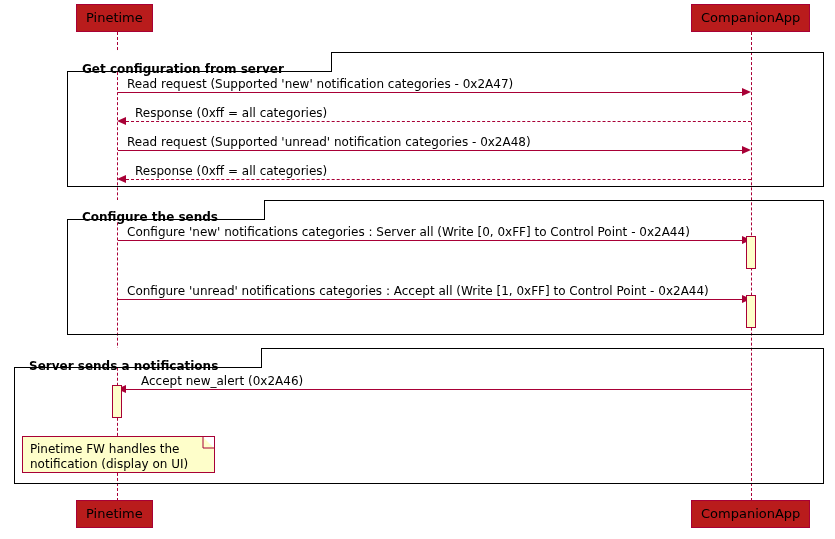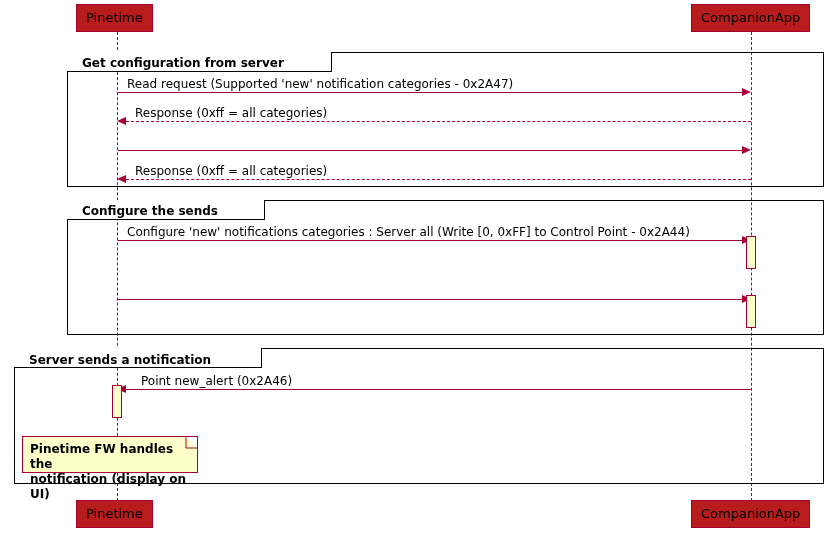--- a/index.html
+++ b/index.html
@@ -55,20 +55,21 @@
     background: #ffffff;
     height: 19px;
   }
   .group-label {
     position: absolute;
     font-size: 12px;
     font-weight: bold;
     color: #000000;
     white-space: nowrap;
     line-height: 1;
+    margin-top: 6px;
   }
   .msg-line {
     position: absolute;
     height: 0;
     border-top: 1px solid #a80036;
   }
   .msg-line.dotted {
     border-top: 1px dashed #a80036;
   }
   .arrow-right, .arrow-left {
@@ -146,50 +147,52 @@
   <div class="msg-line" style="left:118px; top:92px; width:625px;"></div>
   <div class="arrow-right" style="left:742px; top:88px;"></div>
   <div class="msg-label" style="left:127px; top:78px;">Read request (Supported 'new' notification categories - 0x2A47)</div>
 
   <div class="msg-line dotted" style="left:126px; top:121px; width:625px;"></div>
   <div class="arrow-left" style="left:117px; top:117px;"></div>
   <div class="msg-label" style="left:135px; top:107px;">Response (0xff = all categories)</div>
 
   <div class="msg-line" style="left:118px; top:150px; width:625px;"></div>
   <div class="arrow-right" style="left:742px; top:146px;"></div>
+  <div class="msg-label" style="left:127px; top:136px;">Read request (Supported 'unread' notification categories - 0x2A48)</div>
 
   <div class="msg-line dotted" style="left:126px; top:179px; width:625px;"></div>
   <div class="arrow-left" style="left:117px; top:175px;"></div>
   <div class="msg-label" style="left:135px; top:165px;">Response (0xff = all categories)</div>
 
   <div class="group-box" style="left:67px; top:200px; width:757px; height:135px;"></div>
   <div class="group-tab" style="left:67px; top:200px; width:198px; height:20px;">
   </div>
   <div class="group-label" style="left:82px; top:205px;">Configure the sends</div>
 
   <div class="msg-line" style="left:118px; top:240px; width:625px;"></div>
   <div class="arrow-right" style="left:742px; top:236px;"></div>
   <div class="msg-label" style="left:127px; top:226px;">Configure 'new' notifications categories : Server all (Write [0, 0xFF] to Control Point - 0x2A44)</div>
   <div class="activation" style="left:746px; top:236px; height:33px;"></div>
 
   <div class="msg-line" style="left:118px; top:299px; width:625px;"></div>
   <div class="arrow-right" style="left:742px; top:295px;"></div>
+  <div class="msg-label" style="left:127px; top:285px;">Configure 'unread' notifications categories : Accept all (Write [1, 0xFF] to Control Point - 0x2A44)</div>
   <div class="activation" style="left:746px; top:295px; height:33px;"></div>
 
   <div class="group-box" style="left:14px; top:348px; width:810px; height:136px;"></div>
   <div class="group-tab" style="left:14px; top:348px; width:248px; height:20px;">
   </div>
-  <div class="group-label" style="left:29px; top:354px;">Server sends a notification</div>
+  <div class="group-label" style="left:29px; top:354px;">Server sends a notifications</div>
 
   <div class="msg-line" style="left:126px; top:389px; width:625px;"></div>
   <div class="arrow-left" style="left:117px; top:385px;"></div>
-  <div class="msg-label" style="left:141px; top:375px;">Point new_alert (0x2A46)</div>
+  <div class="msg-label" style="left:141px; top:375px;">Accept new_alert (0x2A46)</div>
   <div class="activation" style="left:112px; top:385px; height:33px;"></div>
 
-  <div class="note" style="left:22px; top:436px; width:176px; height:37px;font-weight:bold;">
+  <div class="note" style="left:22px; top:436px; width:193px; height:37px;">
     <div class="fold-edge">
       <div style="position:absolute; top:0; right:0; width:0; height:0; border-left:11px solid transparent; border-top:11px solid #ffffff;"></div>
       <div style="position:absolute; top:0; right:0; width:15px; height:15px; border-top:0; box-sizing:border-box;">
         <svg width="15" height="15" viewBox="0 0 15 15" style="display:block;">
           <polyline points="4,0 4,11 15,11" fill="none" stroke="#a80036" stroke-width="1"></polyline>
         </svg>
       </div>
     </div>
     <div class="note-text" style="white-space:pre-line;">Pinetime FW handles the
 notification (display on UI)</div>

